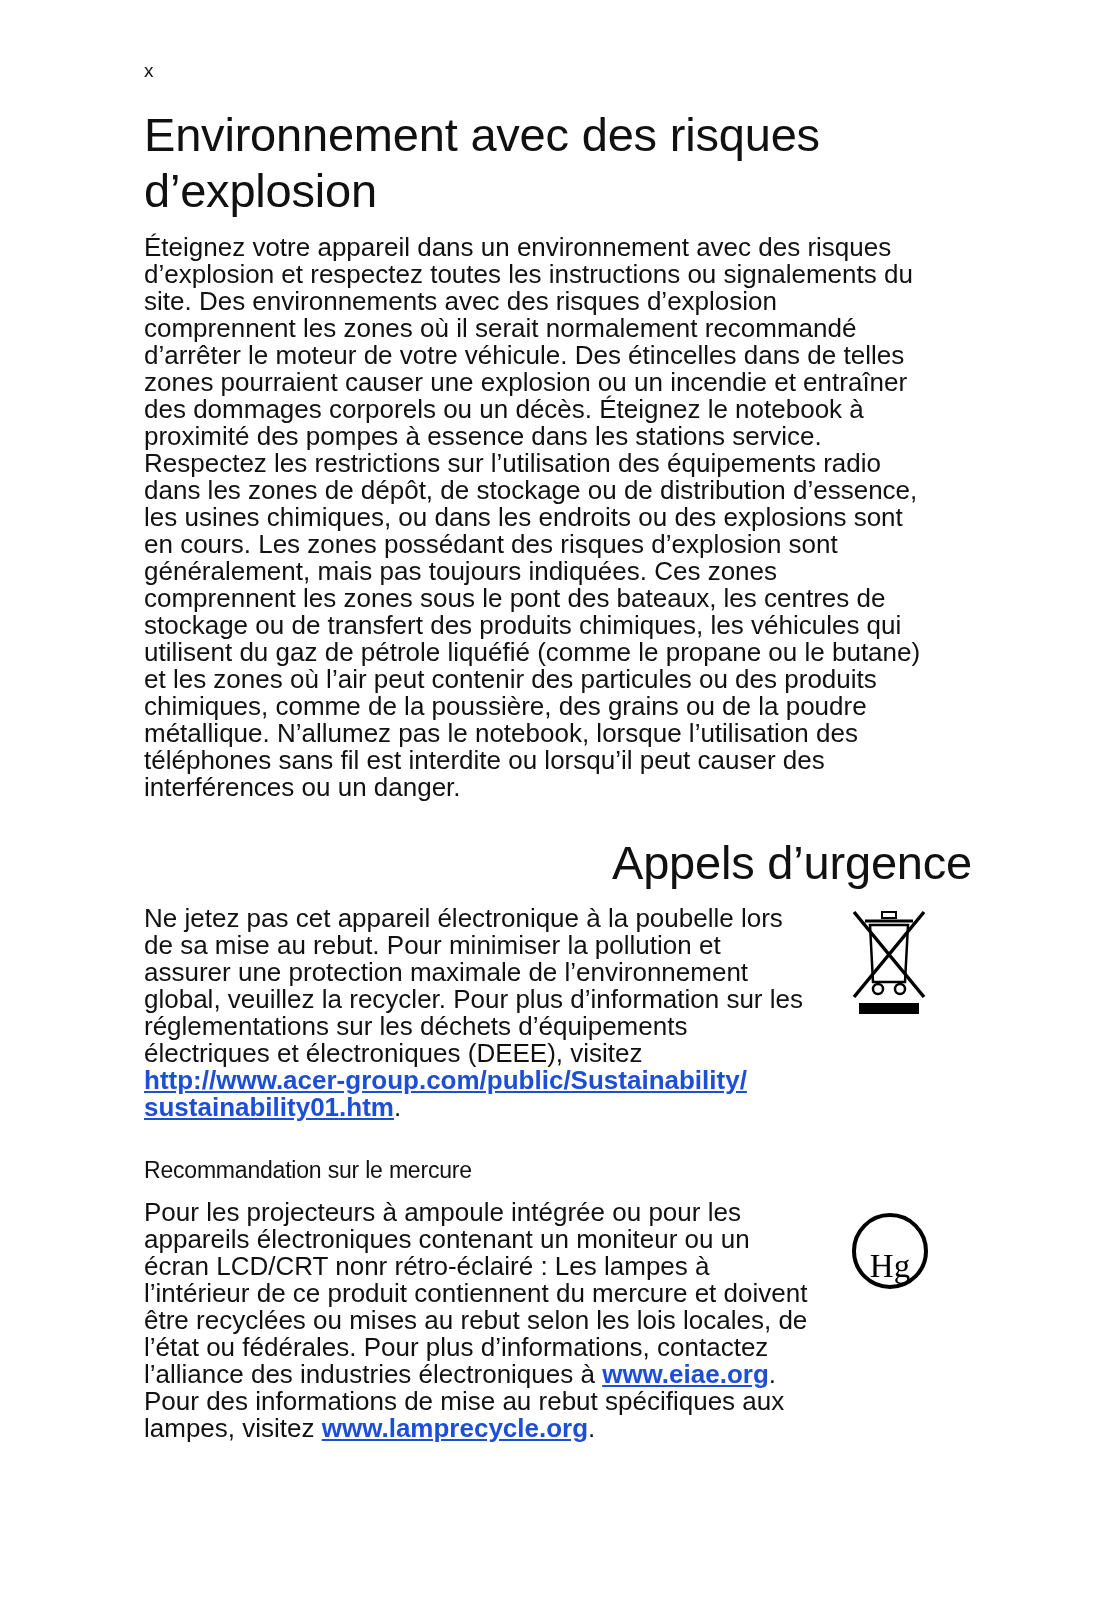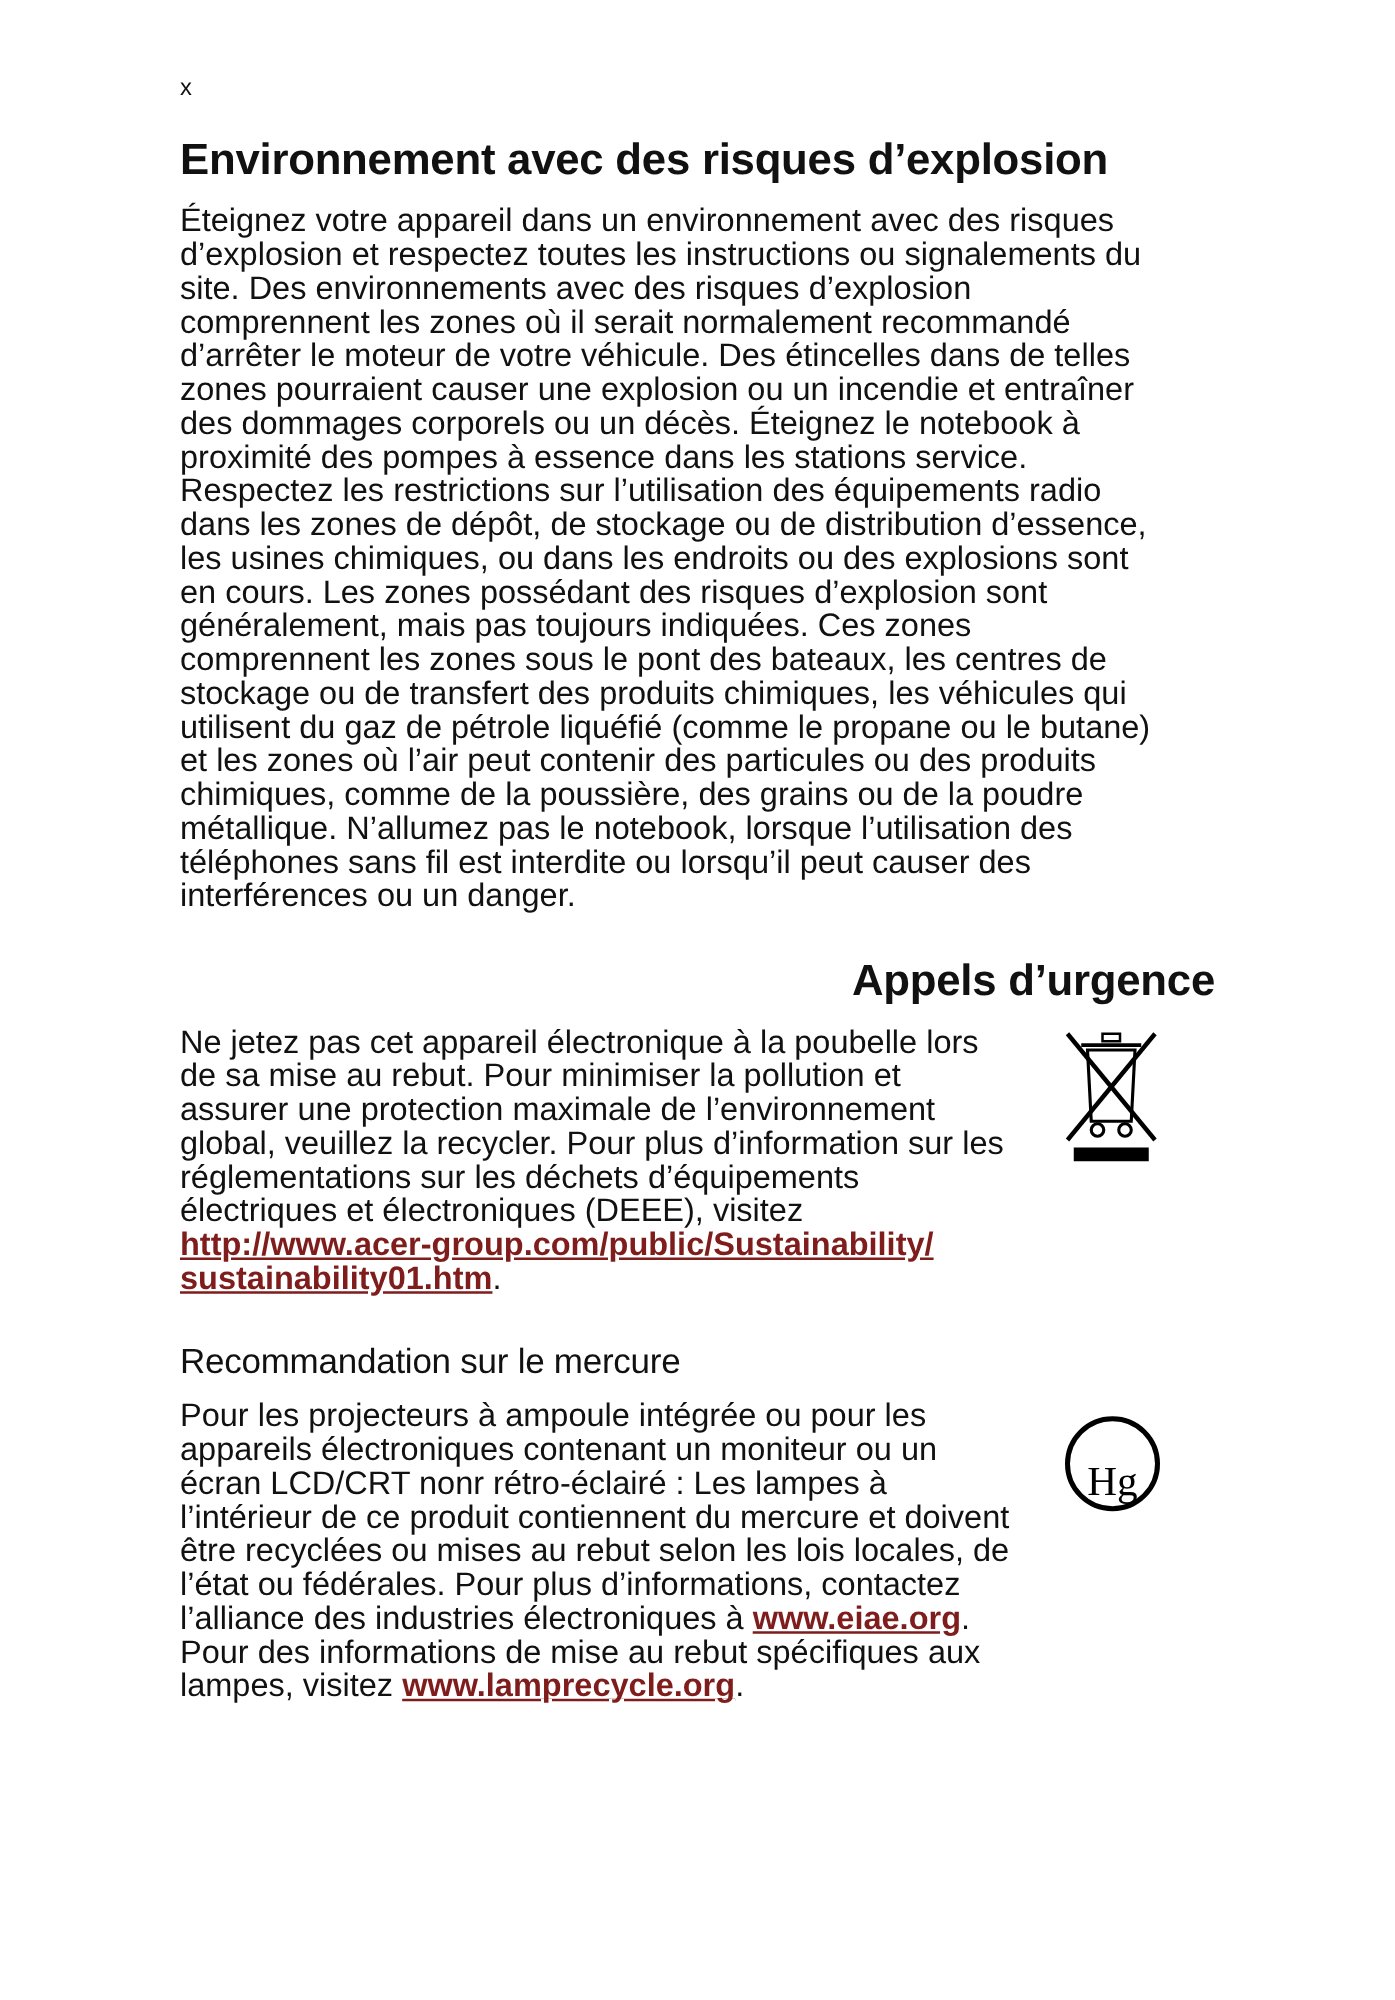--- a/index.html
+++ b/index.html
@@ -14,42 +14,42 @@
     font-family:"Liberation Sans", sans-serif;
     padding:60px 144px 0 144px;
     overflow:hidden;
   }
   .page-number {
     font-size:19px;
     line-height:1.2;
     margin-bottom:24px;
   }
   h1.doc-h1 {
-    font-size:35px;
-    font-weight:700;
+    font-size:47px;
+    font-weight:400;
     line-height:1.2;
     letter-spacing:-0.2px;
     margin:0 0 14px 0;
   }
   h1.doc-h1.spaced { margin-top:34px;text-align:right; }
   h2.doc-h2 {
-    font-size:28px;
+    font-size:23px;
     font-weight:400;
     line-height:1.2;
     letter-spacing:-0.2px;
     margin:36px 0 14px 0;
   }
   p.body-text {
     font-size:26px;
     line-height:27px;
     max-width:784px;
   }
   .bold { font-weight:700; }
   a.doclink {
-    color:#7f1d1d;
+    color:#1d4ed8;
     font-weight:700;
     text-decoration:underline;
     cursor:pointer;
   }
   .row {
     display:flex;
     justify-content:space-between;
     align-items:flex-start;
     width:784px;
   }

